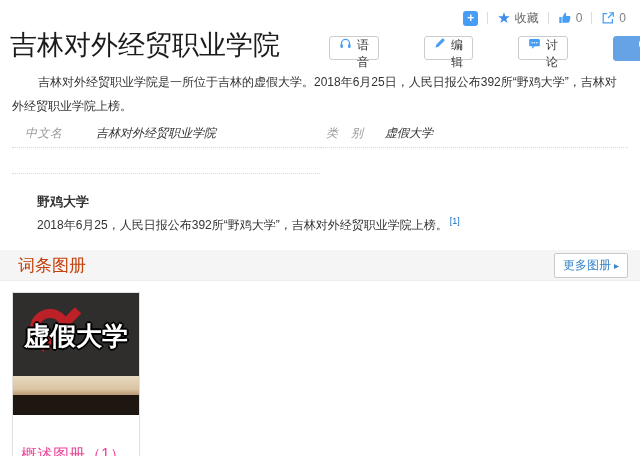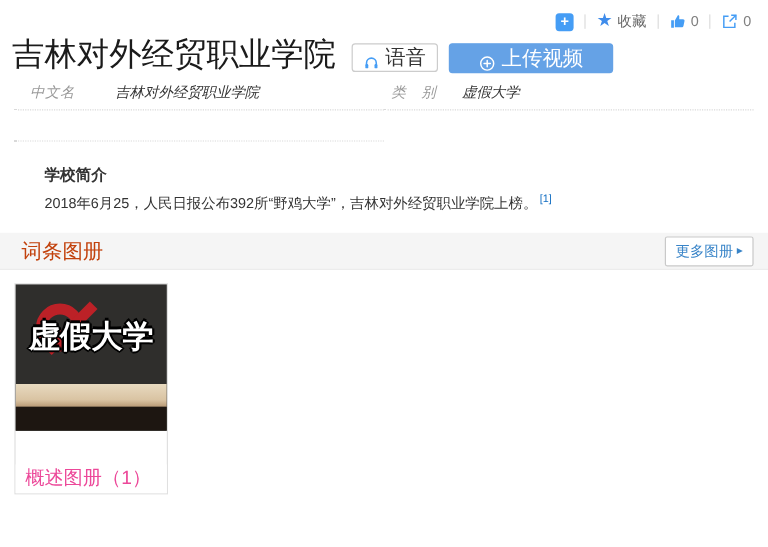--- a/index.html
+++ b/index.html
@@ -15,23 +15,23 @@
     display:inline-block; cursor:pointer; }
   .vdiv { width:1px; height:12px; background:#dcdcdc; }
   .action { display:flex; align-items:center; gap:4px; font-size:12px; color:#666; cursor:pointer; }
   .star { color:#3f8ceb; font-size:15px; line-height:14px; }
   .count { color:#808080; font-size:12px; }
 
   
   .title-row { display:flex; align-items:center; padding-left:10px; margin-top:2px; }
   h1 { font-size:27px; font-weight:400; color:#1b1b1b; line-height:34px; letter-spacing:0; white-space:nowrap; }
   .btns { display:flex; align-items:center; gap:9px; margin-left:13px; margin-top:6px; }
-  .tool-btn { height:24px; display:flex; align-items:flex-end; gap:5px; padding:0 9px;
-    background:#fff; border:1px solid #ccc; border-radius:3px; font-size:17px; color:#333;
-    cursor:pointer; font-family:inherit; }
+  .tool-btn { height:24px; display:flex; align-items:flex-start; gap:5px; padding:0 9px;
+    background:#fff; border:1px solid #ccc; border-radius:3px; font-size:12px; color:#333;
+    cursor:pointer; font-family:inherit;margin-left:36px; }
   .tool-btn.primary { background:#65a2e6; border-color:#65a2e6; color:#fff; height:25px; padding:0 24px; }
 
   
   .summary { margin:8px 12px 0; font-size:12px; line-height:24px; color:#333; text-indent:26px; }
 
   
   .infobox { margin:3px 12px 0; display:grid; grid-template-columns:1fr 1fr;font-style:italic; }
   .ib-cell { display:flex; align-items:baseline; border-bottom:1px dotted #d9d9d9;
     padding:5px 0 6px 13px; font-size:12px; line-height:15px; min-height:26px; }
   .ib-cell.right { padding-left:6px; }
@@ -112,47 +112,68 @@
       <button class="tool-btn">
         <span style="display:inline-flex;">
           <svg viewBox="0 0 16 16" width="13" height="13">
             <path d="M3 10V8a5 5 0 0 1 10 0v2" fill="none" stroke="#459df5" stroke-width="1.6" stroke-linecap="round"></path>
             <rect x="1.8" y="9" width="3" height="4.5" rx="1.2" fill="#459df5"></rect>
             <rect x="11.2" y="9" width="3" height="4.5" rx="1.2" fill="#459df5"></rect>
           </svg>
         </span>
         <span>语音</span>
       </button>
+      <button class="tool-btn">
+        <span style="display:inline-flex;">
+          <svg viewBox="0 0 16 16" width="12" height="12">
+            <path d="M2 14l1-3.8L10.8 2.4a1.4 1.4 0 0 1 2 0l.8.8a1.4 1.4 0 0 1 0 2L5.8 13z" fill="#459df5"></path>
+          </svg>
+        </span>
+        <span>编辑</span>
+      </button>
+      <button class="tool-btn">
+        <span style="display:inline-flex;">
+          <svg viewBox="0 0 16 16" width="13" height="13">
+            <rect x="1.5" y="2.5" width="13" height="9" rx="1.5" fill="#459df5"></rect>
+            <path d="M5 11.5L5 14.5L8.5 11.5Z" fill="#459df5"></path>
+            <circle cx="5.2" cy="7" r="0.95" fill="#fff"></circle>
+            <circle cx="8" cy="7" r="0.95" fill="#fff"></circle>
+            <circle cx="10.8" cy="7" r="0.95" fill="#fff"></circle>
+          </svg>
+        </span>
+        <span>讨论</span>
+      </button>
       <button class="tool-btn primary">
         <span style="display:inline-flex;">
           <svg viewBox="0 0 16 16" width="14" height="14">
             <circle cx="8" cy="8" r="6.2" fill="none" stroke="#fff" stroke-width="1.4"></circle>
             <path d="M8 5v6M5 8h6" stroke="#fff" stroke-width="1.4" stroke-linecap="round"></path>
           </svg>
         </span>
         <span>上传视频</span>
       </button>
     </div>
   </div>
 
+  <p class="summary">吉林对外经贸职业学院是一所位于吉林的虚假大学。2018年6月25日，人民日报公布392所“野鸡大学”，吉林对外经贸职业学院上榜。</p>
 
   <div class="infobox">
     <div class="ib-cell left">
       <span class="ib-label">中文名</span>
       <span class="ib-value">吉林对外经贸职业学院</span>
     </div>
     <div class="ib-cell right">
       <span class="ib-label">类别</span>
       <span class="ib-value">虚假大学</span>
     </div>
     <div class="ib-cell left"></div>
   </div>
 
   <div class="section-intro">
-    <h3>学校简介</h3>
+    <h3>野鸡大学</h3>
     <p>
       <span>2018年6月25，人民日报公布392所“野鸡大学”，吉林对外经贸职业学院上榜。</span><span class="ref">[1]</span>
     </p>
   </div>
 
   <div class="album-bar">
     <span class="album-title">词条图册</span>
     <button class="more-btn">
       <span>更多图册</span>
       <span class="arr">▸</span>

